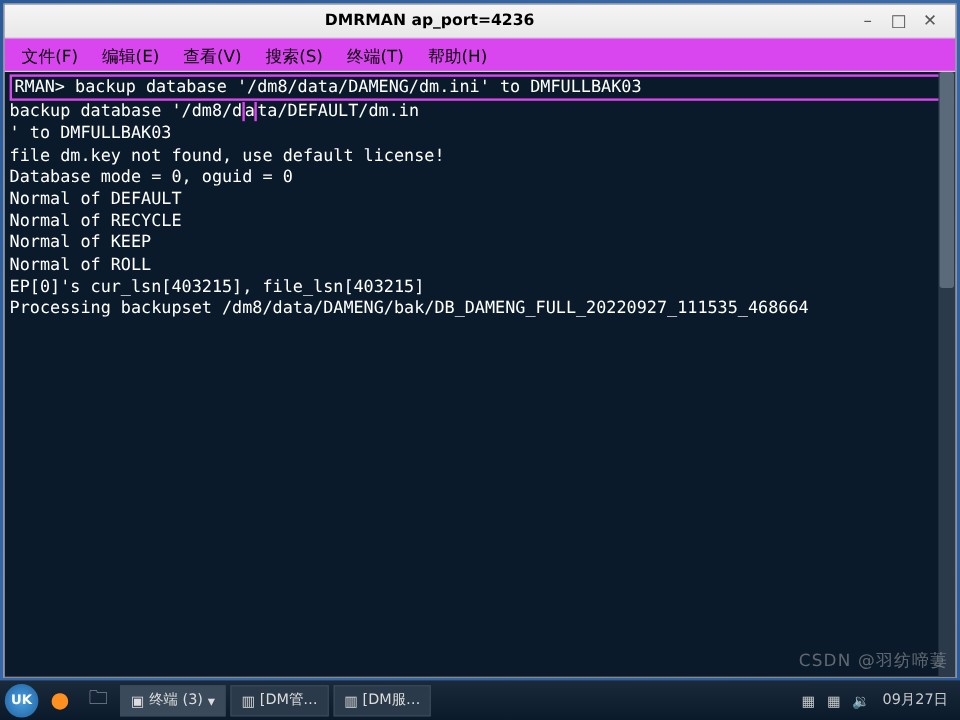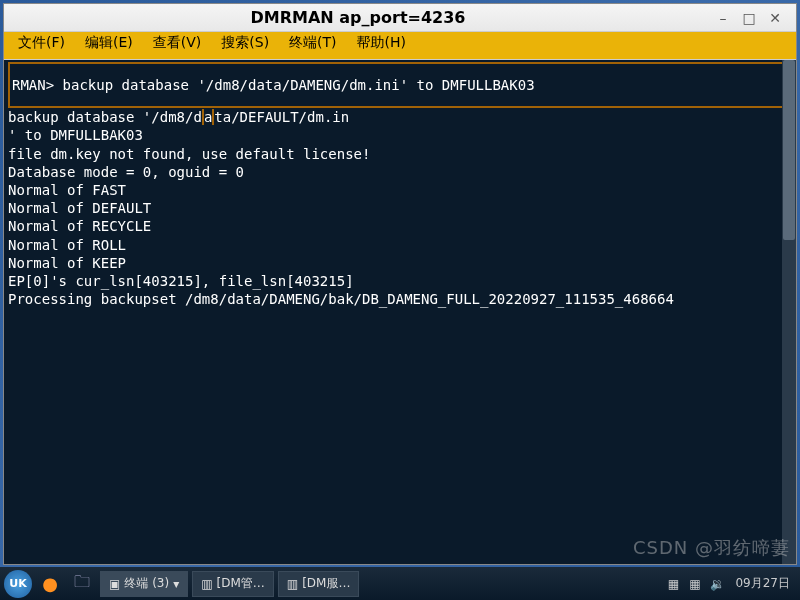--- a/index.html
+++ b/index.html
@@ -10,52 +10,52 @@
 }
 .window {
   position: absolute; top: 3px; left: 3px; right: 3px; bottom: 35px;
   background: #fff; border: 1px solid #888; display: flex; flex-direction: column;
 }
 .titlebar {
   height: 28px; background: linear-gradient(#f5f5f5,#e8e8e8);
   border-bottom: 1px solid #ccc; display: flex; align-items: center;
 }
 .titlebar-spacer { flex: 1; }
-.titlebar-title { font-weight: bold; font-size: 16px; }
+.titlebar-title { font-weight: bold; font-size: 13px; }
 .winbtn { width: 22px; height: 18px; margin-right: 4px; display:flex; align-items:center; justify-content:center; color:#555; font-size:14px; }
 .winbtn.close { margin-right: 10px; }
 .menubar {
-  height: 28px; background:#eab308; border-bottom:1px solid #ccc;
-  display:flex; align-items:flex-start; padding: 0 6px; gap: 4px;
+  height: 28px; background:#d946ef; border-bottom:1px solid #ccc;
+  display:flex; align-items:flex-end; padding: 0 6px; gap: 4px;
 }
 .menu-item { padding: 2px 8px; font-size: 14px; }
 .terminal {
   flex:1; background:#0a1a2a; color:#fff;
   font-family: "DejaVu Sans Mono", monospace; font-size:14px;
   line-height: 1.3; padding: 2px 4px; overflow:hidden; position:relative;
 }
 .scrollbar { position:absolute; right:0; top:0; bottom:0; width:14px; background:#2a3a4a; }
 .scrollbar-thumb { position:absolute; left:1px; right:1px; top:0; height:180px; background:#5a6a7a; border-radius:2px; }
-.hl { border:2px solid #a16207; padding:12px 2px; display:block; }
+.hl { border:2px solid #d946ef; padding:0 2px; display:block; }
 .term-line { white-space: pre; }
 .taskbar {
   position:absolute; left:0; right:0; bottom:0; height:33px;
   background: linear-gradient(#1a2a3a,#0a1a2a); display:flex; align-items:center;
   color:#ddd; font-size:12px; padding: 0 4px;
 }
 .tb-icon { width:28px; height:28px; margin-right:4px; display:flex; align-items:center; justify-content:center; border-radius:50%; }
 .uk { background: radial-gradient(circle,#4aa0e0,#2060a0); color:#fff; font-weight:bold; font-size:11px; }
 .ff { color:#ff9020; font-size:18px; }
 .fm { color:#aac; font-size:16px; }
 .task { display:flex; align-items:center; gap:4px; padding:3px 8px; background:#2a3a4a; border:1px solid #3a4a5a; margin-right:4px; height:26px; font-size:12px; max-width:110px; overflow:hidden; white-space:nowrap; }
 .task.active { background:#3a4a5a; }
 .task-icon { font-size:12px; }
 .tray { margin-left:auto; display:flex; align-items:center; gap:10px; padding-right:6px; opacity:0.9; }
 .tray span { font-size:12px; }
-.watermark { position:absolute; right:10px; bottom:40px; color:rgba(200,200,200,0.45); font-size:18px; letter-spacing:1px; pointer-events:none;margin-top:36px; }
+.watermark { position:absolute; right:10px; bottom:40px; color:rgba(200,200,200,0.45); font-size:14px; letter-spacing:1px; pointer-events:none;margin-top:36px; }
 </style>
 </head>
 <body>
 
 <div class="window">
   <div class="titlebar">
     <div class="titlebar-spacer"></div>
     <div class="titlebar-title">DMRMAN ap_port=4236</div>
     <div class="titlebar-spacer"></div>
     <div class="winbtn">–</div>
@@ -70,25 +70,24 @@
     <div class="menu-item">终端(T)</div>
     <div class="menu-item">帮助(H)</div>
   </div>
   <div class="terminal">
     <span class="hl">
       <span class="term-line">RMAN&gt; backup database '/dm8/data/DAMENG/dm.ini' to DMFULLBAK03</span><br>
       </span><span class="term-line" style="display:inline">backup database '/dm8/d</span><span class="hl" style="display:inline;border-top:none;border-bottom:none;padding:0">a</span><span class="term-line" style="display:inline">ta/DEFAULT/dm.in</span>
     <div class="term-line">' to DMFULLBAK03</div>
     <div class="term-line">file dm.key not found, use default license!</div>
     <div class="term-line">Database mode = 0, oguid = 0</div>
-    <div class="term-line">Normal of FAST</div>
     <div class="term-line">Normal of DEFAULT</div>
     <div class="term-line">Normal of RECYCLE</div>
+    <div class="term-line">Normal of KEEP</div>
     <div class="term-line">Normal of ROLL</div>
-    <div class="term-line">Normal of KEEP</div>
     <div class="term-line">EP[0]'s cur_lsn[403215], file_lsn[403215]</div>
     <div class="term-line">Processing backupset /dm8/data/DAMENG/bak/DB_DAMENG_FULL_20220927_111535_468664</div>
     <div class="scrollbar">
       <div class="scrollbar-thumb"></div>
     </div>
   </div>
 </div>
 
 <div class="taskbar">
   <div class="tb-icon uk">UK</div>

